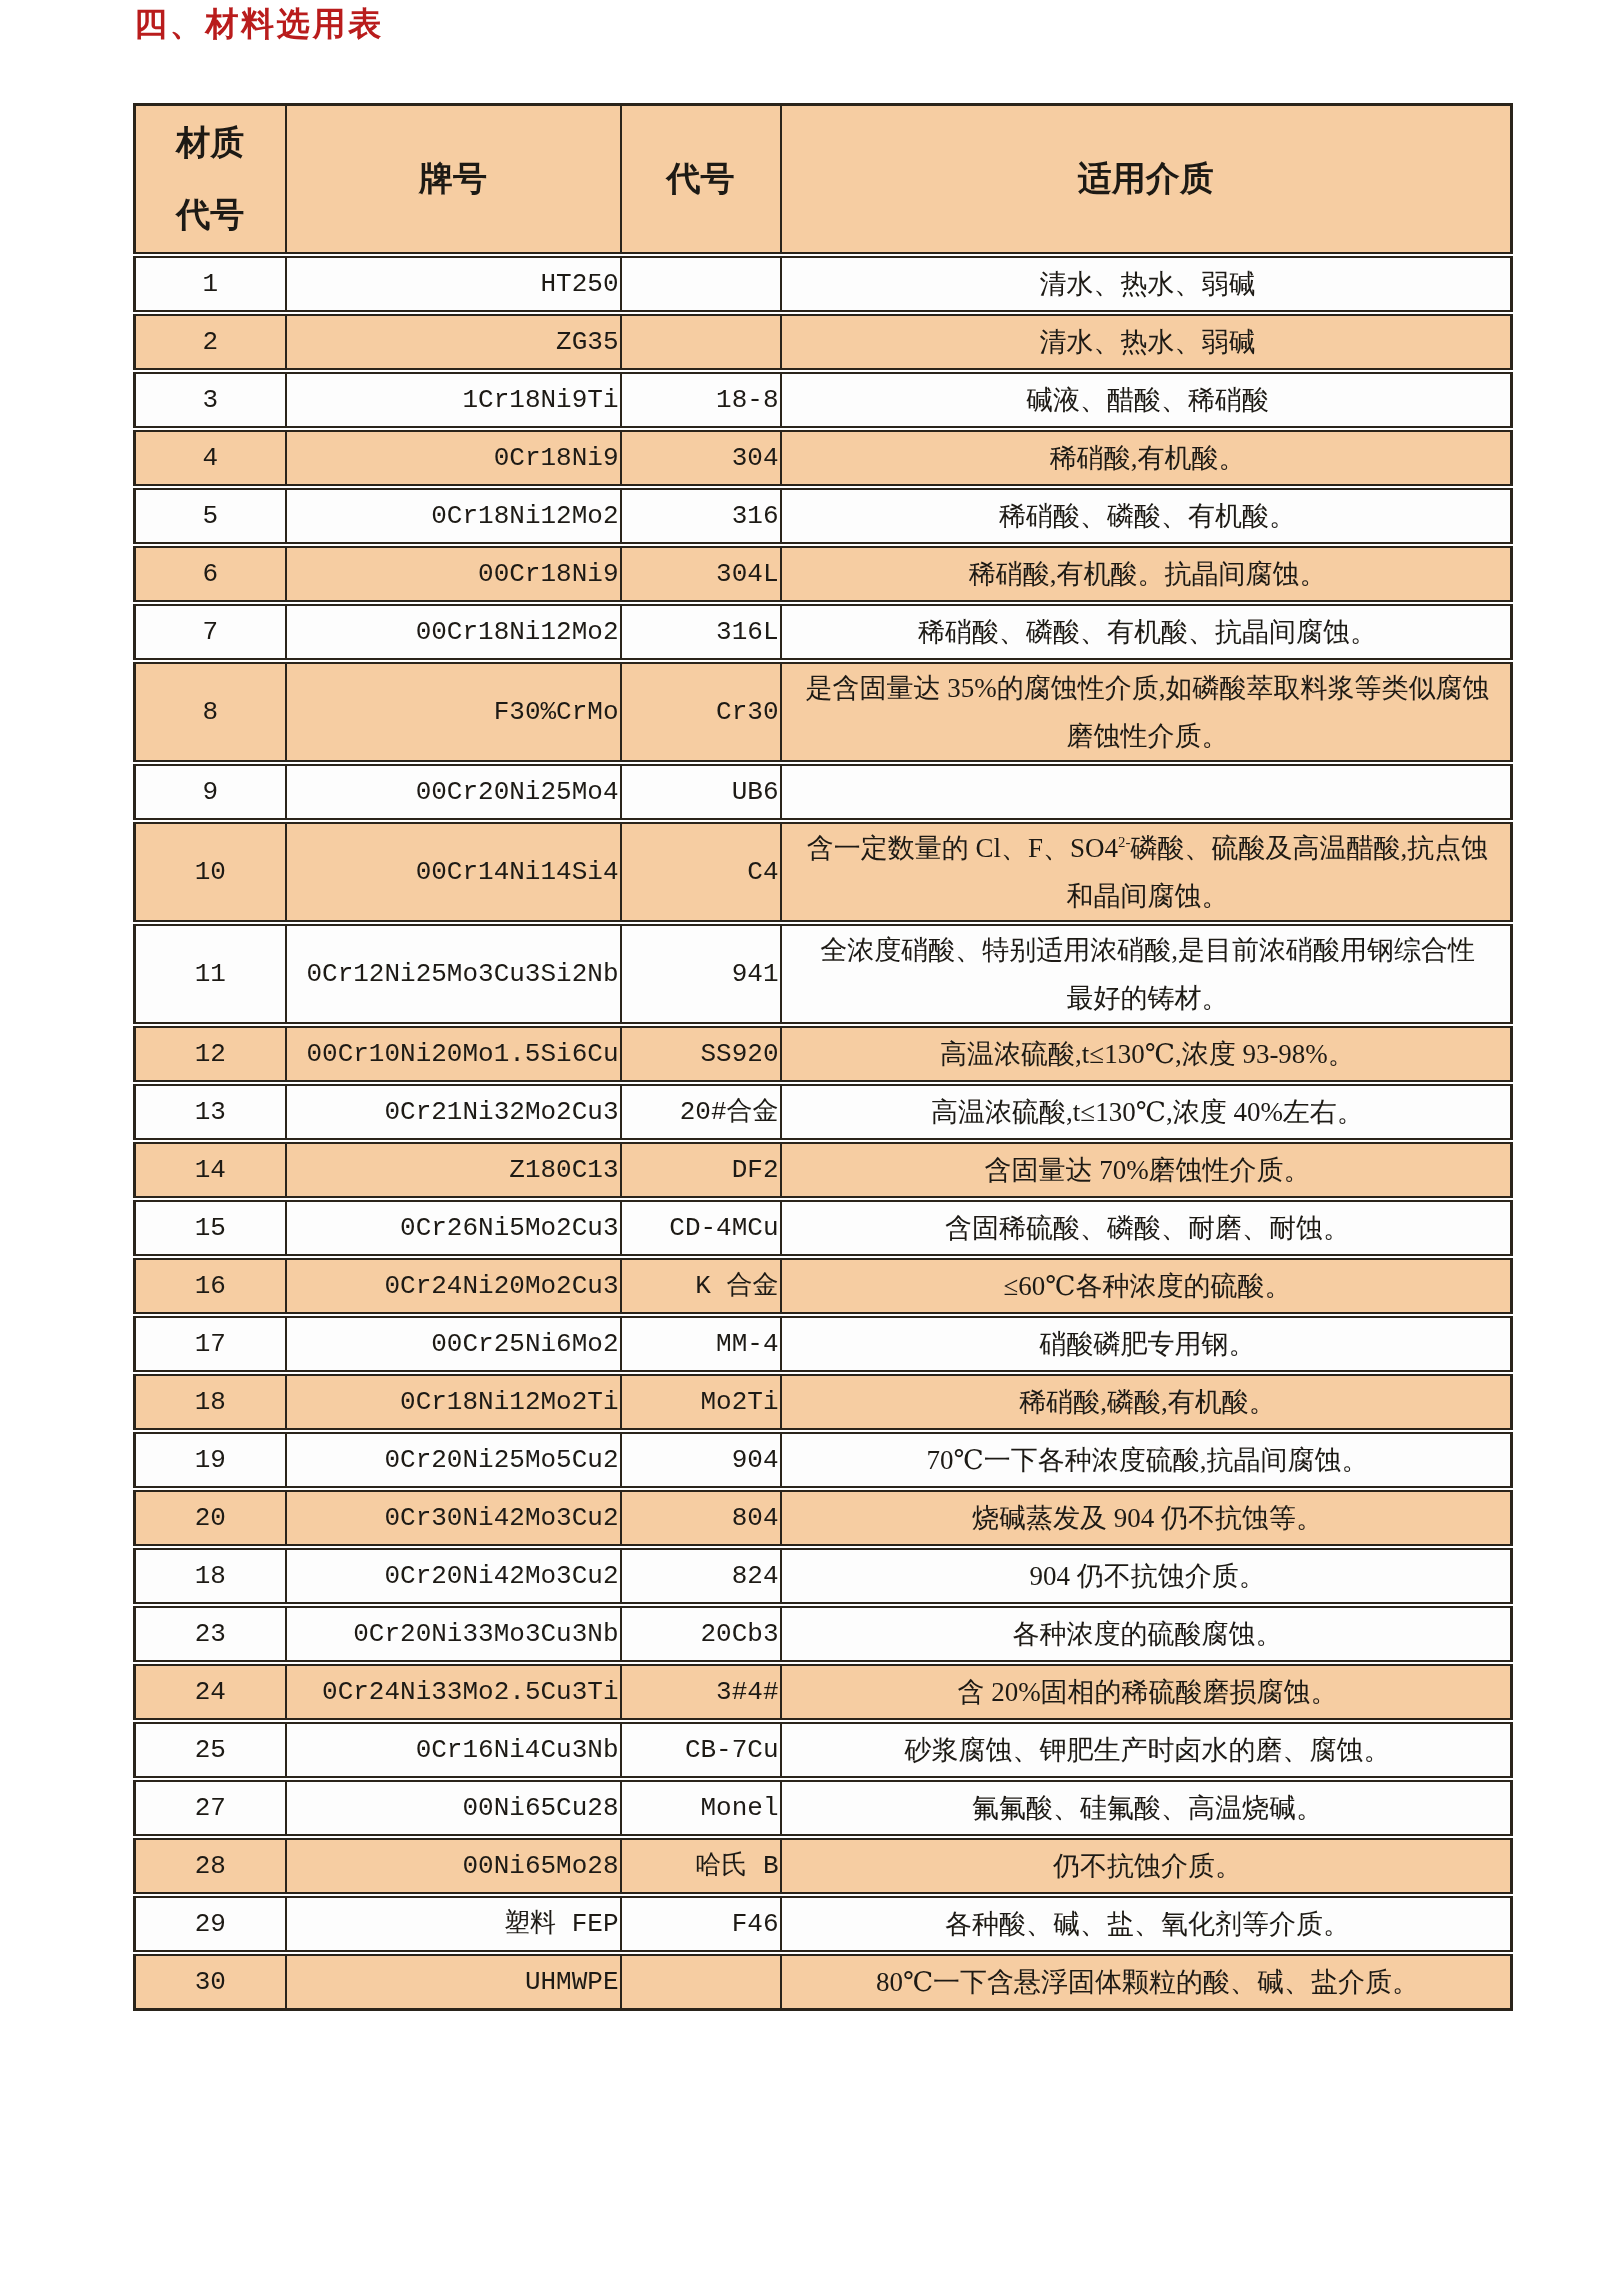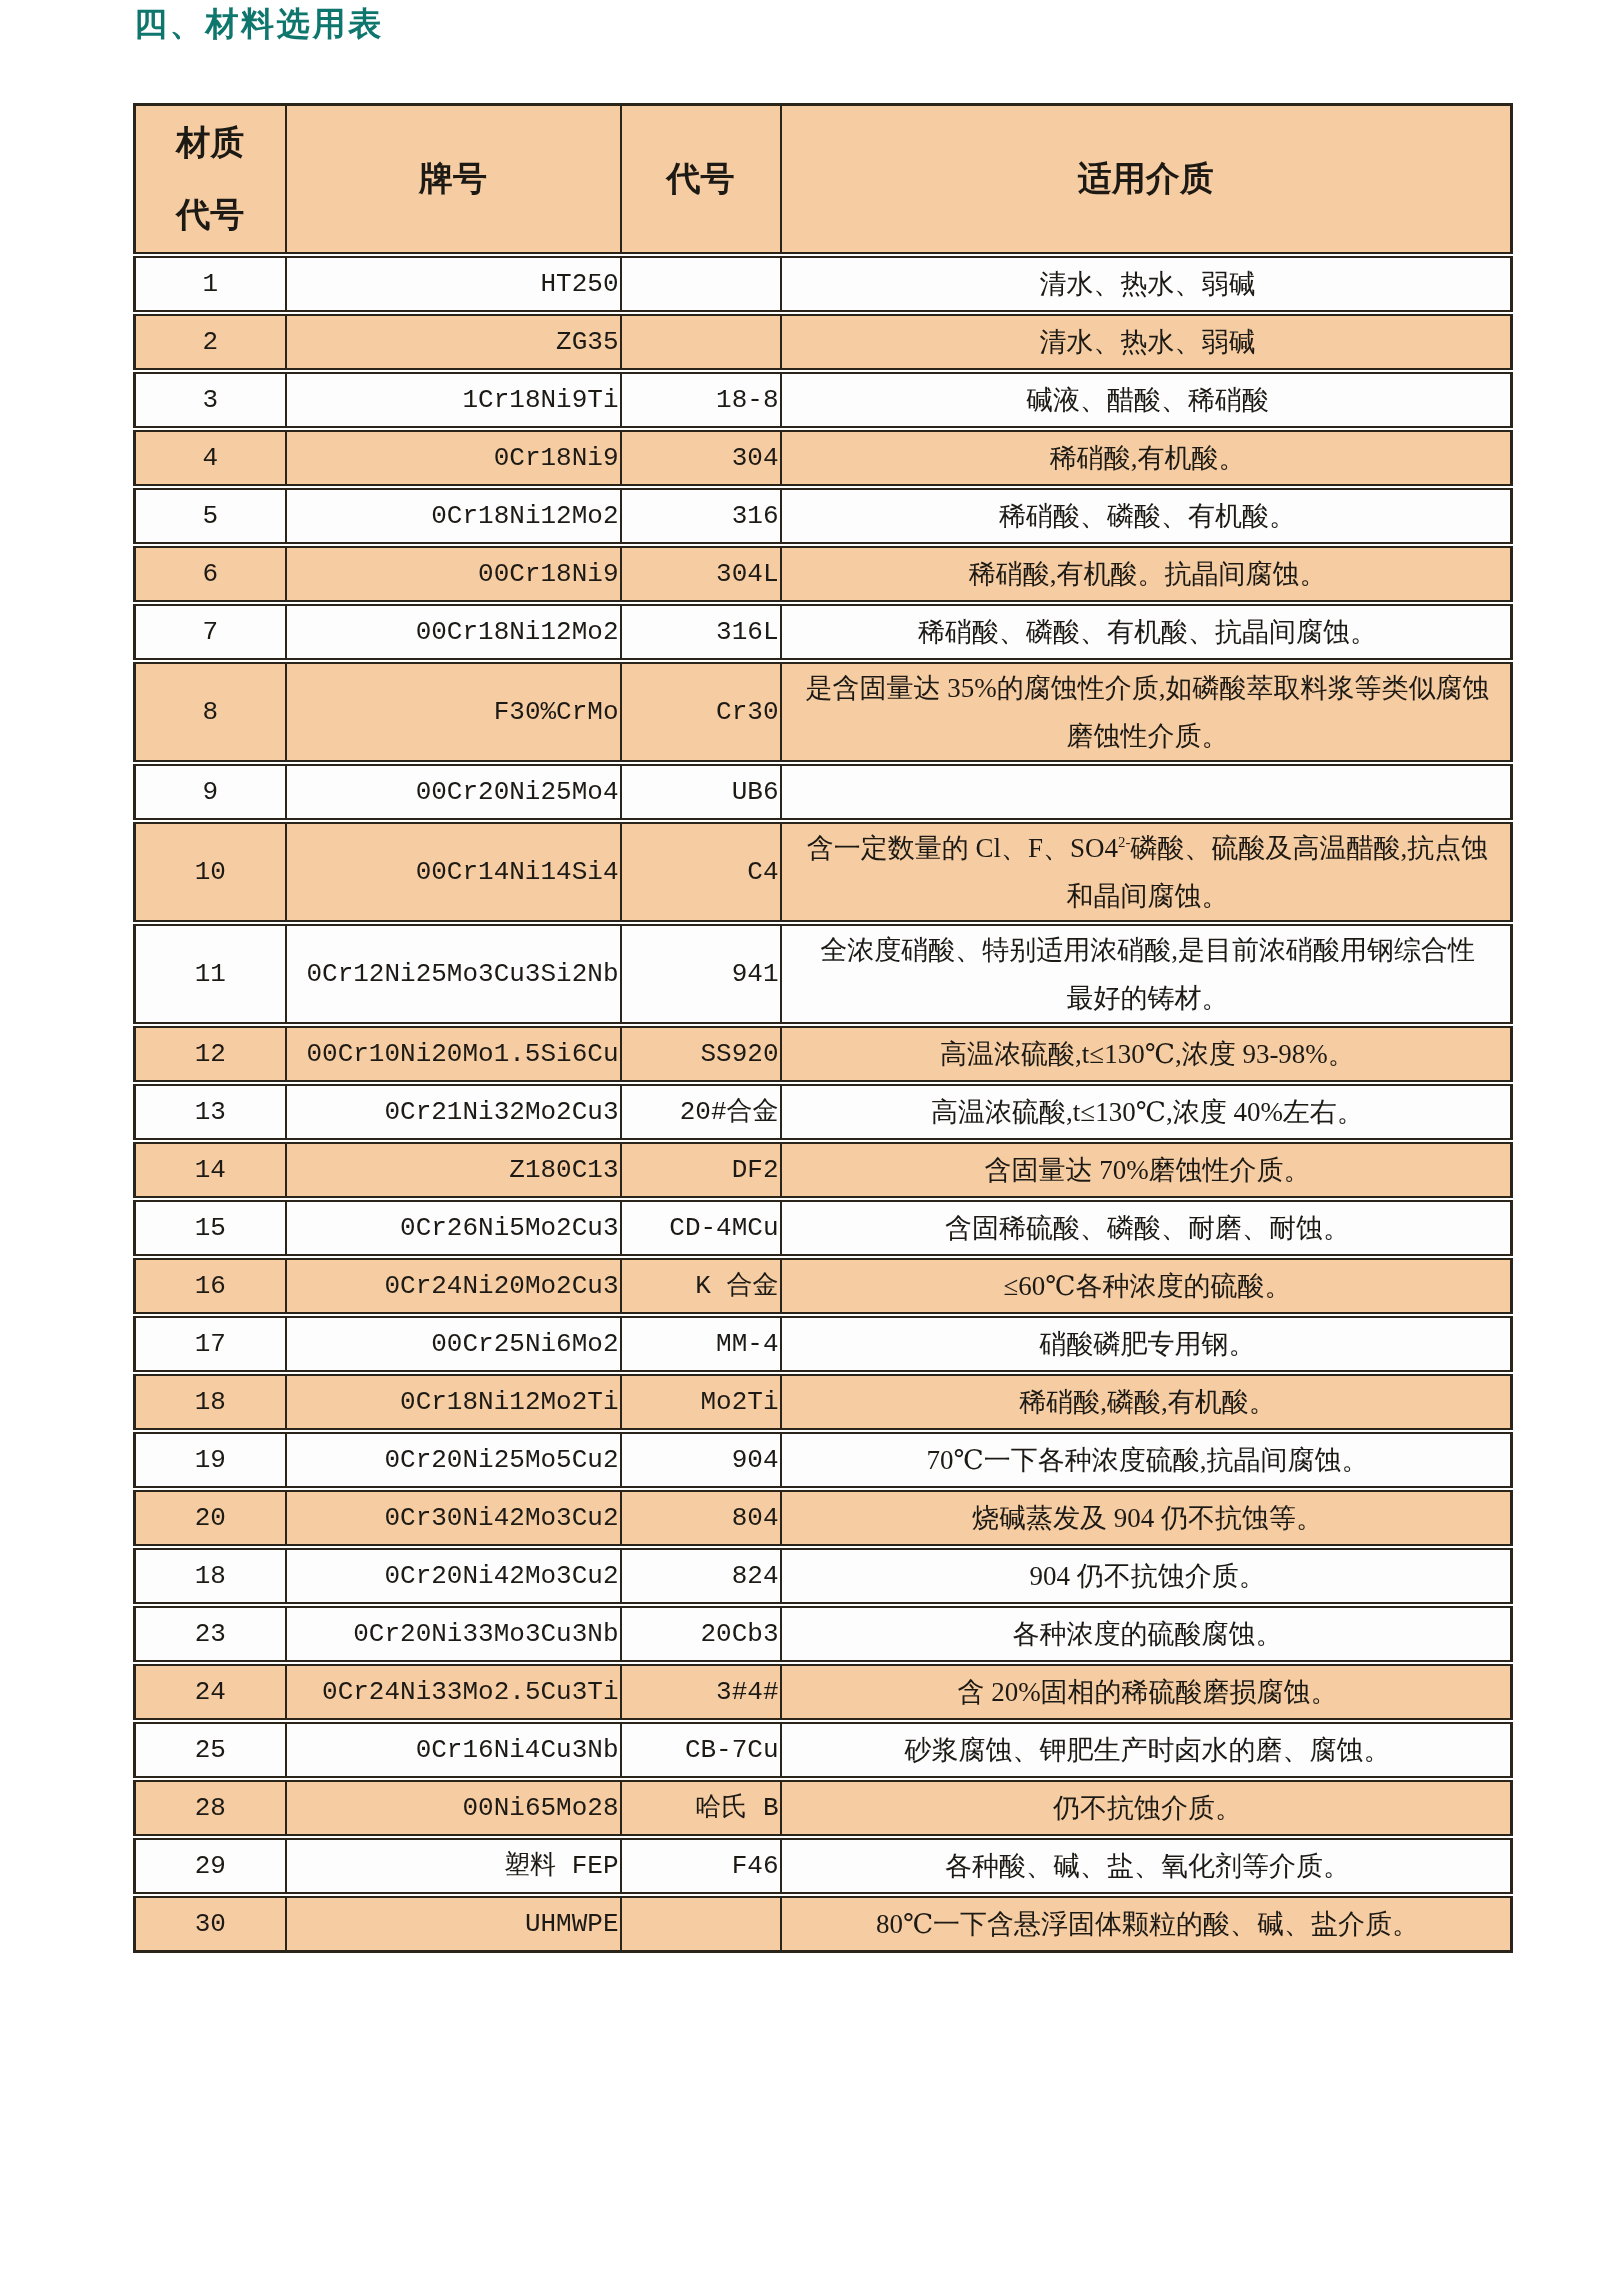--- a/index.html
+++ b/index.html
@@ -2,21 +2,21 @@
 <html style="font-size:14.3px"><head>
 <meta charset="utf-8">
 <style>
   html,body{margin:0;padding:0;}
   body{
     width:1620px;height:2291px;background:#ffffff;position:relative;
     font-family:"Liberation Serif","DejaVu Serif",serif;color:#1d1a15;
   }
   .page-title{
     position:absolute;left:134px;top:1.8px;margin:0;
-    font-size:33px;font-weight:bold;letter-spacing:2.7px;color:#0f766e;
+    font-size:33px;font-weight:bold;letter-spacing:2.7px;color:#b91c1c;
   }
   table.material{
     position:absolute;left:133px;top:103px;width:1377px;
     border-collapse:collapse;table-layout:fixed;
     border:3.6px solid #2a241b;
   }
   th,td{
     border-left:2.7px solid #2a241b;border-right:2.7px solid #2a241b;
     overflow:hidden;
   }
@@ -201,20 +201,26 @@
         <td class="c-grade">0Cr24Ni33Mo2.5Cu3Ti</td>
         <td class="c-alias">3#4#</td>
         <td class="c-medium">含 20%固相的稀硫酸磨损腐蚀。</td>
       </tr>
       <tr class="plain">
         <td class="c-code">25</td>
         <td class="c-grade">0Cr16Ni4Cu3Nb</td>
         <td class="c-alias">CB-7Cu</td>
         <td class="c-medium">砂浆腐蚀、钾肥生产时卤水的磨、腐蚀。</td>
       </tr>
+      <tr class="plain">
+        <td class="c-code">27</td>
+        <td class="c-grade">00Ni65Cu28</td>
+        <td class="c-alias">Monel</td>
+        <td class="c-medium">氟氟酸、硅氟酸、高温烧碱。</td>
+      </tr>
       <tr class="alt">
         <td class="c-code">28</td>
         <td class="c-grade">00Ni65Mo28</td>
         <td class="c-alias">哈氏 B</td>
         <td class="c-medium">仍不抗蚀介质。</td>
       </tr>
       <tr class="plain">
         <td class="c-code">29</td>
         <td class="c-grade">塑料 FEP</td>
         <td class="c-alias">F46</td>

